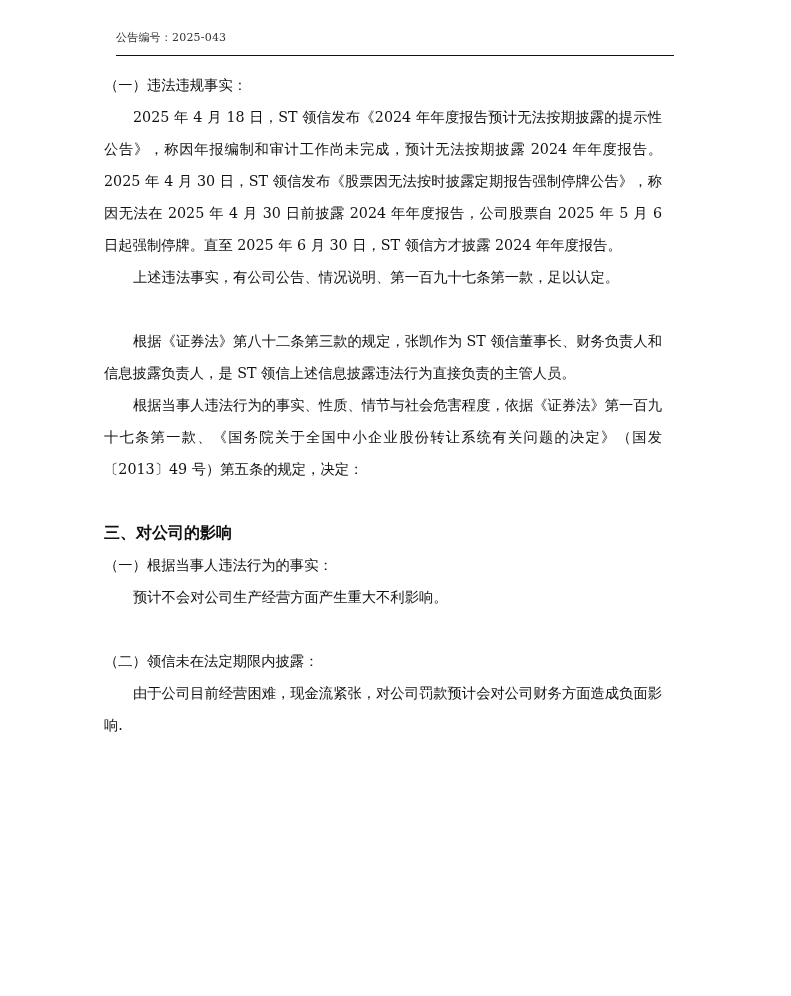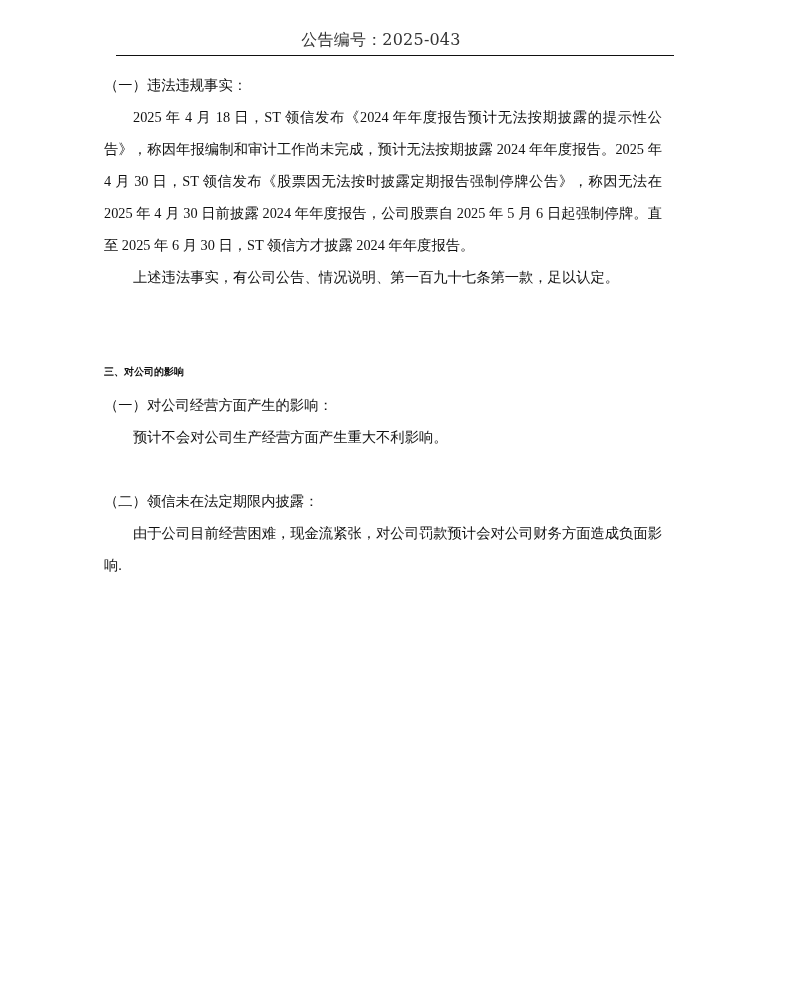--- a/index.html
+++ b/index.html
@@ -10,25 +10,25 @@
     body {
       width: 791px;
       height: 996px;
       overflow: hidden;
       position: relative;
       font-family: "DejaVu Serif", "Liberation Serif", serif;
       color: #111111;
     }
     .header {
       position: absolute;
-      left: 102px;
+      left: 116px;
       top: 30px;
       width: 558px;
-      text-align: center;
-      font-size: 16px;
+      text-align: left;
+      font-size: 11px;
       color: #333;
       letter-spacing: 0.2px;
     }
     .header-rule {
       position: absolute;
       left: 116px;
       top: 55px;
       width: 558px;
       height: 0;
       border-top: 1.3px solid #111;
@@ -39,48 +39,50 @@
       top: 69px;
       width: 558px;
       font-size: 14.3px;
       line-height: 32px;
     }
     .p {
       margin: 0;
       text-align: justify;
       text-align-last: left;
     }
-    .indent { text-indent: 29px; font-family: Liberation Serif, serif; }
+    .indent { text-indent: 29px; }
     .sub-heading { margin-left: 0; }
     .section-heading {
-      font-family: Liberation Mono, monospace;
+      font-family: Liberation Sans, sans-serif;
       font-weight: bold;
-      font-size: 10px;
+      font-size: 16px;
     }
     .gap-lg { height: 32px; }
   </style>
 </head>
 <body>
 
 <div class="header">公告编号：2025-043</div>
 <div class="header-rule"></div>
 
 <div class="content">
 
   <p class="p sub-heading">（一）违法违规事实：</p>
   <p class="p indent">2025 年 4 月 18 日，ST 领信发布《2024 年年度报告预计无法按期披露的提示性公告》，称因年报编制和审计工作尚未完成，预计无法按期披露 2024 年年度报告。2025 年 4 月 30 日，ST 领信发布《股票因无法按时披露定期报告强制停牌公告》，称因无法在 2025 年 4 月 30 日前披露 2024 年年度报告，公司股票自 2025 年 5 月 6 日起强制停牌。直至 2025 年 6 月 30 日，ST 领信方才披露 2024 年年度报告。</p>
   <p class="p indent">上述违法事实，有公司公告、情况说明、第一百九十七条第一款，足以认定。</p>
 
   <div class="gap-lg"></div>
 
+  <p class="p indent">根据《证券法》第八十二条第三款的规定，张凯作为 ST 领信董事长、财务负责人和信息披露负责人，是 ST 领信上述信息披露违法行为直接负责的主管人员。</p>
+  <p class="p indent">根据当事人违法行为的事实、性质、情节与社会危害程度，依据《证券法》第一百九十七条第一款、《国务院关于全国中小企业股份转让系统有关问题的决定》（国发〔2013〕49 号）第五条的规定，决定：</p>
 
   <div class="gap-lg"></div>
 
   <p class="p section-heading">三、对公司的影响</p>
-  <p class="p sub-heading">（一）对公司经营方面产生的影响：</p>
+  <p class="p sub-heading">（一）根据当事人违法行为的事实：</p>
   <p class="p indent">预计不会对公司生产经营方面产生重大不利影响。</p>
 
   <div class="gap-lg"></div>
 
   <p class="p sub-heading">（二）领信未在法定期限内披露：</p>
   <p class="p indent">由于公司目前经营困难，现金流紧张，对公司罚款预计会对公司财务方面造成负面影响.</p>
 
 </div>
 
 </body></html>

